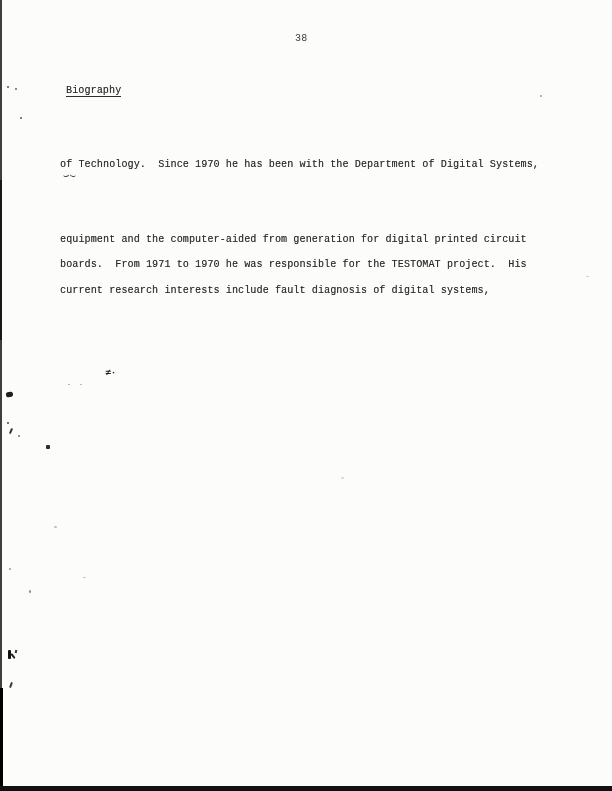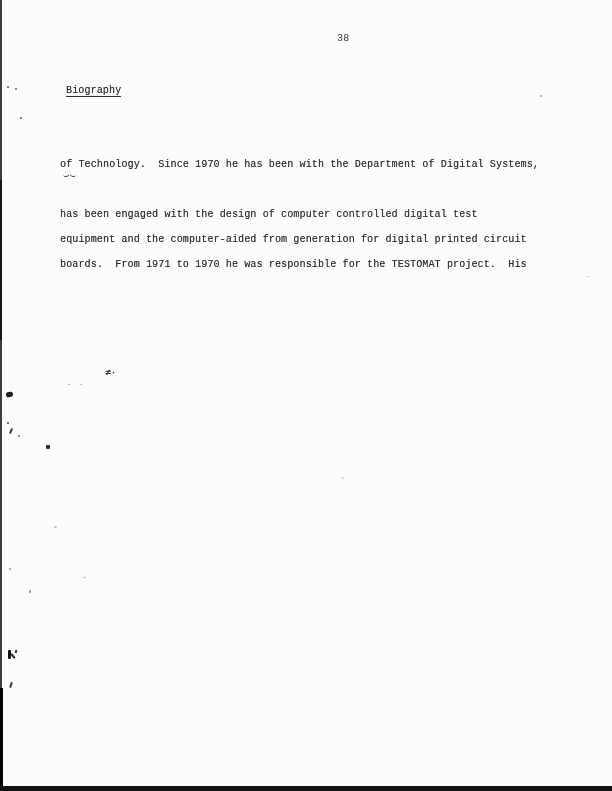--- a/index.html
+++ b/index.html
@@ -18,21 +18,21 @@
   .edge-bottom{position:absolute;left:0;top:786px;width:612px;height:5px;background:#111;}
   
   .tline{
     position:absolute;left:60px;
     font-size:10px;line-height:12px;
     letter-spacing:0.14px;
     white-space:pre;
     color:#2a2a2a;
     text-shadow:0.2px 0 0 rgba(20,20,20,.45);
   }
-  .pagenum{top:33px;left:295px;color:#3c3c3c;text-shadow:none;margin-left:42px;}
+  .pagenum{top:33px;left:295px;color:#3c3c3c;text-shadow:none;}
   .heading{top:85px;left:66px;}
   .heading .u{border-bottom:1px solid #2e2e2e;padding-bottom:0;}
   .l1{top:110px}.l2{top:134px}.l3{top:159px}.l4{top:184px}.l5{top:209px}
   .l6{top:234px}.l7{top:259px}.l8{top:285px}.l9{top:310px}
   
   .spk{position:absolute;border-radius:50%;}
   .m1{left:7px;top:86px;width:2px;height:2px;background:#555;}
   .m2{left:15px;top:88px;width:2px;height:2px;background:#666;}
   .m3{left:20px;top:117px;width:2px;height:2px;background:#555;}
   .m4{left:68px;top:384px;width:2px;height:1px;background:#999;}
@@ -71,23 +71,23 @@
   <div class="edge-left"></div>
   <div class="edge-left-mid"></div>
   <div class="edge-left-dark"></div>
   <div class="edge-bottom"></div>
 
   <div class="tline pagenum">38</div>
 
   <div class="tline heading"><span class="u">Biography</span></div>
 
   <div class="tline l3">of Technology.  Since 1970 he has been with the Department of Digital Systems,</div>
-  <div class="tline l5">has been engaged with the design of computer controlled digital test</div>
   <div class="tline l6">equipment and the computer-aided from generation for digital printed circuit</div>
   <div class="tline l7">boards.  From 1971 to 1970 he was responsible for the TESTOMAT project.  His</div>
+  <div class="tline l8">current research interests include fault diagnosis of digital systems,</div>
 
   <div class="sqg sq1"></div>
   <div class="sqg sq2"></div>
 
   <div class="hash">≠·</div>
 
   <div class="kmark">
     <div class="bar"></div>
     <div class="tick"></div>
     <div class="apo"></div>

